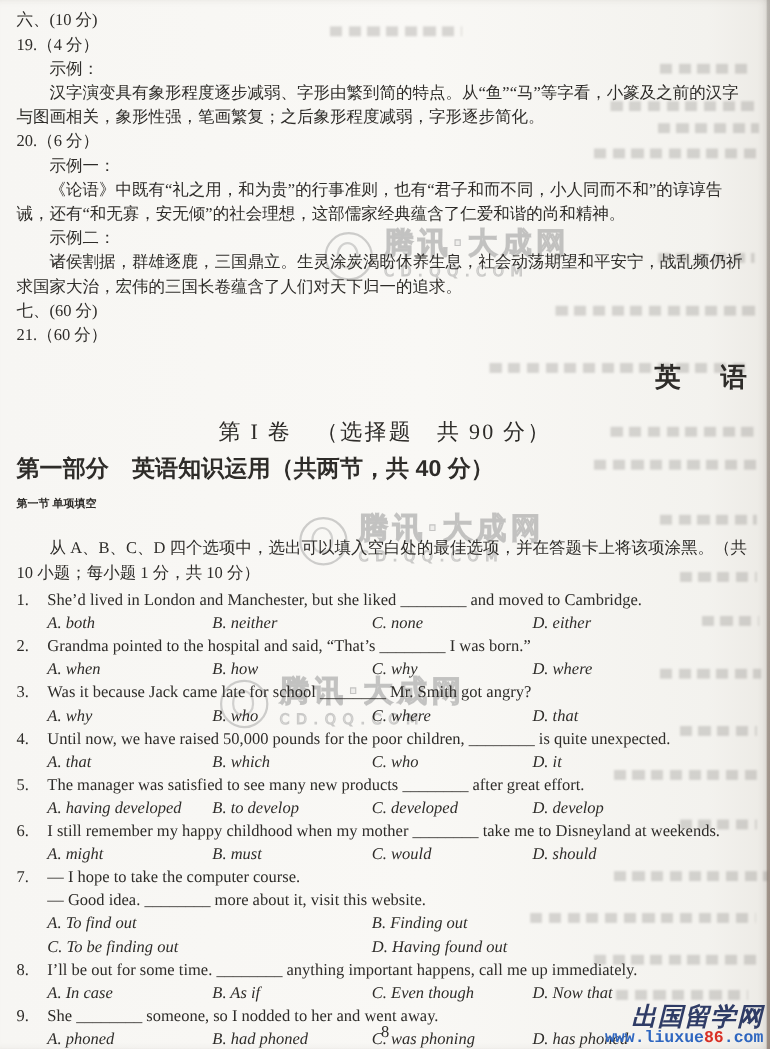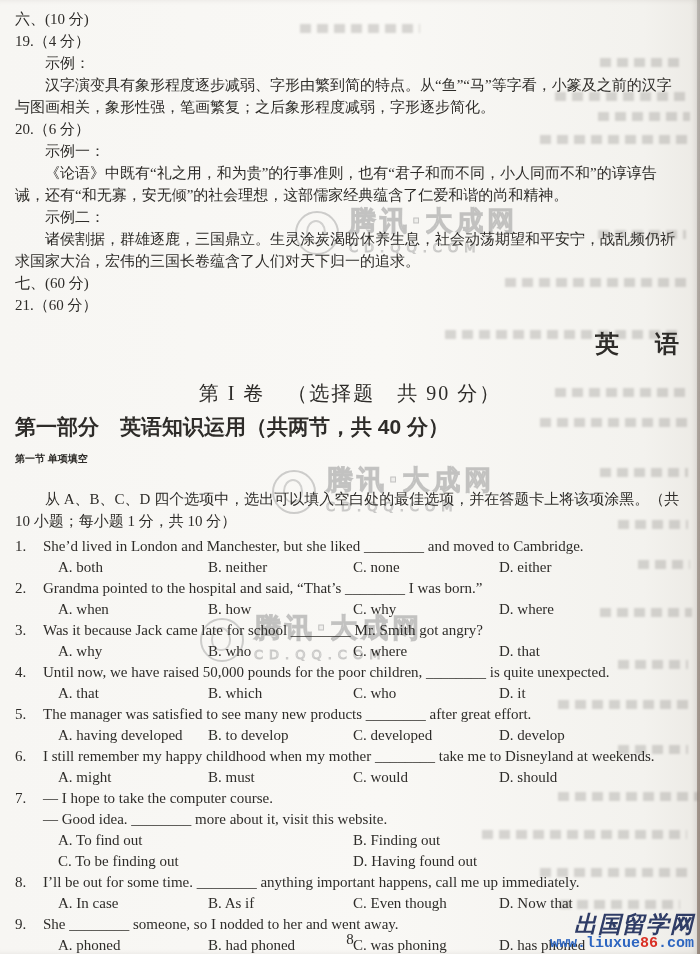--- a/index.html
+++ b/index.html
@@ -23,21 +23,21 @@
   .h-vol{font-size:20px; font-weight:normal; text-align:center; margin-top:16px; letter-spacing:2px; line-height:26px;}
   .h-part{font-size:21px; font-weight:bold; margin-top:10px; line-height:22px; font-family:"Liberation Sans","DejaVu Sans",sans-serif;}
   .h-sec{font-size:10px; font-weight:bold; margin-top:10px; line-height:22px; font-family:"Liberation Sans","DejaVu Sans",sans-serif;}
   .instr{font-size:15px; line-height:22px; margin:18px 0 4px 0; text-indent:30px;}
 
   
   .q{font-size:15px;}
   .qrow{display:flex; line-height:21px; white-space:nowrap;}
   .qnum{flex:none; width:28px;}
   .qtext{flex:1;}
-  .opts{margin-left:43px; display:grid; line-height:21px;}
+  .opts{margin-left:28px; display:grid; line-height:21px;font-style:italic;}
   .grid4{grid-template-columns:150px 145px 146px auto;}
   .grid2{grid-template-columns:295px auto;}
   .opt{white-space:nowrap;}
 
   .pagenum{position:absolute; left:0; right:0; bottom:6px; text-align:center; font-size:15px; z-index:2;}
 
   
   .wm{position:absolute; display:flex; align-items:flex-end; gap:10px; z-index:1; pointer-events:none;}
   .wm-circle{display:block; width:40px; height:40px; border:2px solid rgba(150,150,150,.45); border-radius:50%; position:relative;}
   .wm-circle::after{content:""; position:absolute; left:9px; top:7px; width:16px; height:20px; border:2px solid rgba(150,150,150,.4); border-radius:50% 50% 45% 45%;}

